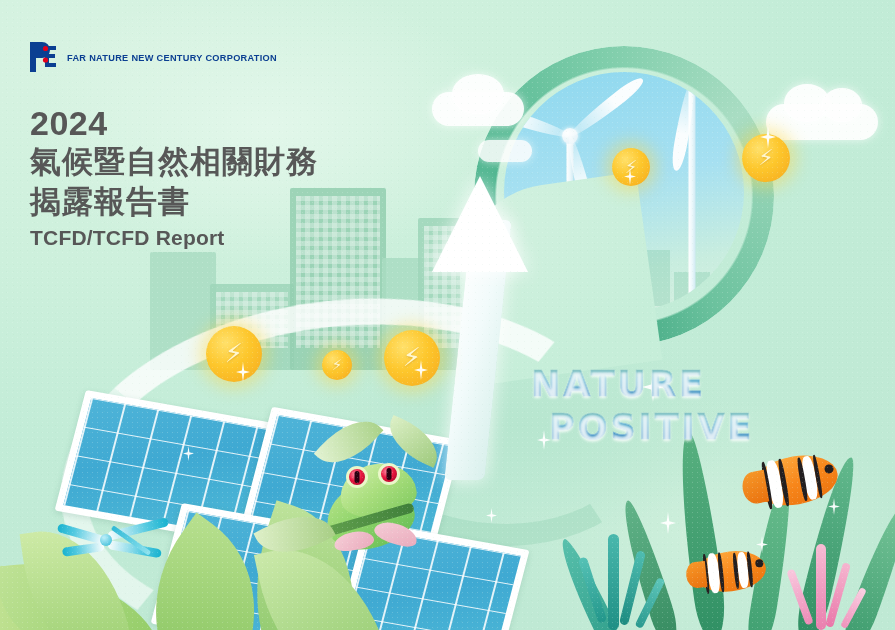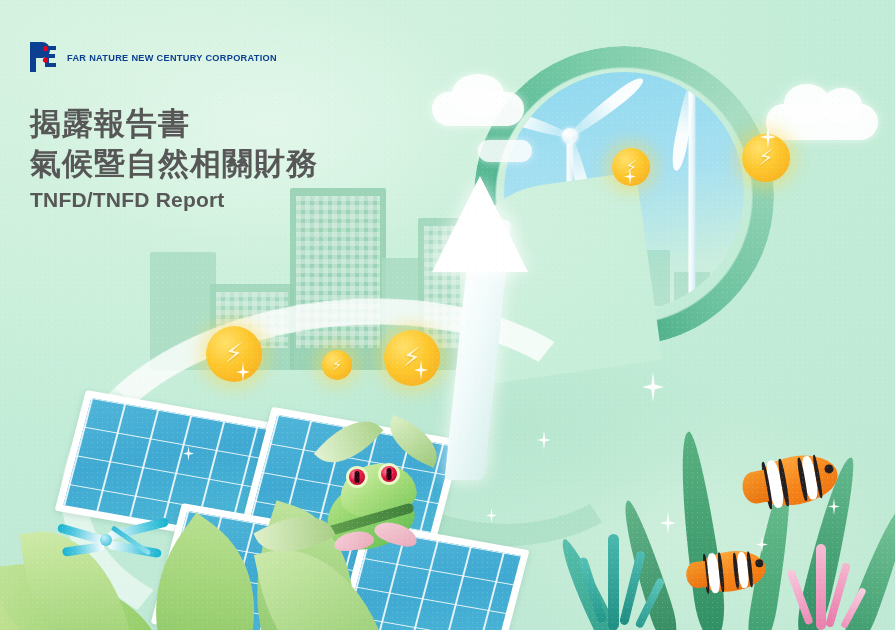--- a/index.html
+++ b/index.html
@@ -394,19 +394,24 @@
         <circle cx="17.5" cy="8.5" r="2.6" fill="#e3001b"></circle>
         <circle cx="17.5" cy="20" r="2.6" fill="#e3001b"></circle>
       </svg>
     </div>
     <div class="logo-text">
       <div class="logo-en">FAR NATURE NEW CENTURY CORPORATION</div>
     </div>
   </div>
 
   <div class="titles">
+    <div class="t-year">2024</div>
+    <div class="t-cn">氣候暨自然相關財務</div>
     <div class="t-cn">揭露報告書</div>
-    <div class="t-cn">氣候暨自然相關財務</div>
-    <div class="t-en">TNFD/TNFD Report</div>
-  </div>
-
+    <div class="t-en">TCFD/TCFD Report</div>
+  </div>
+
+  <div class="np">
+    <div class="l1">NATURE</div>
+    <div class="l2">POSITIVE</div>
+  </div>
 
 </div>
 
 </body></html>

